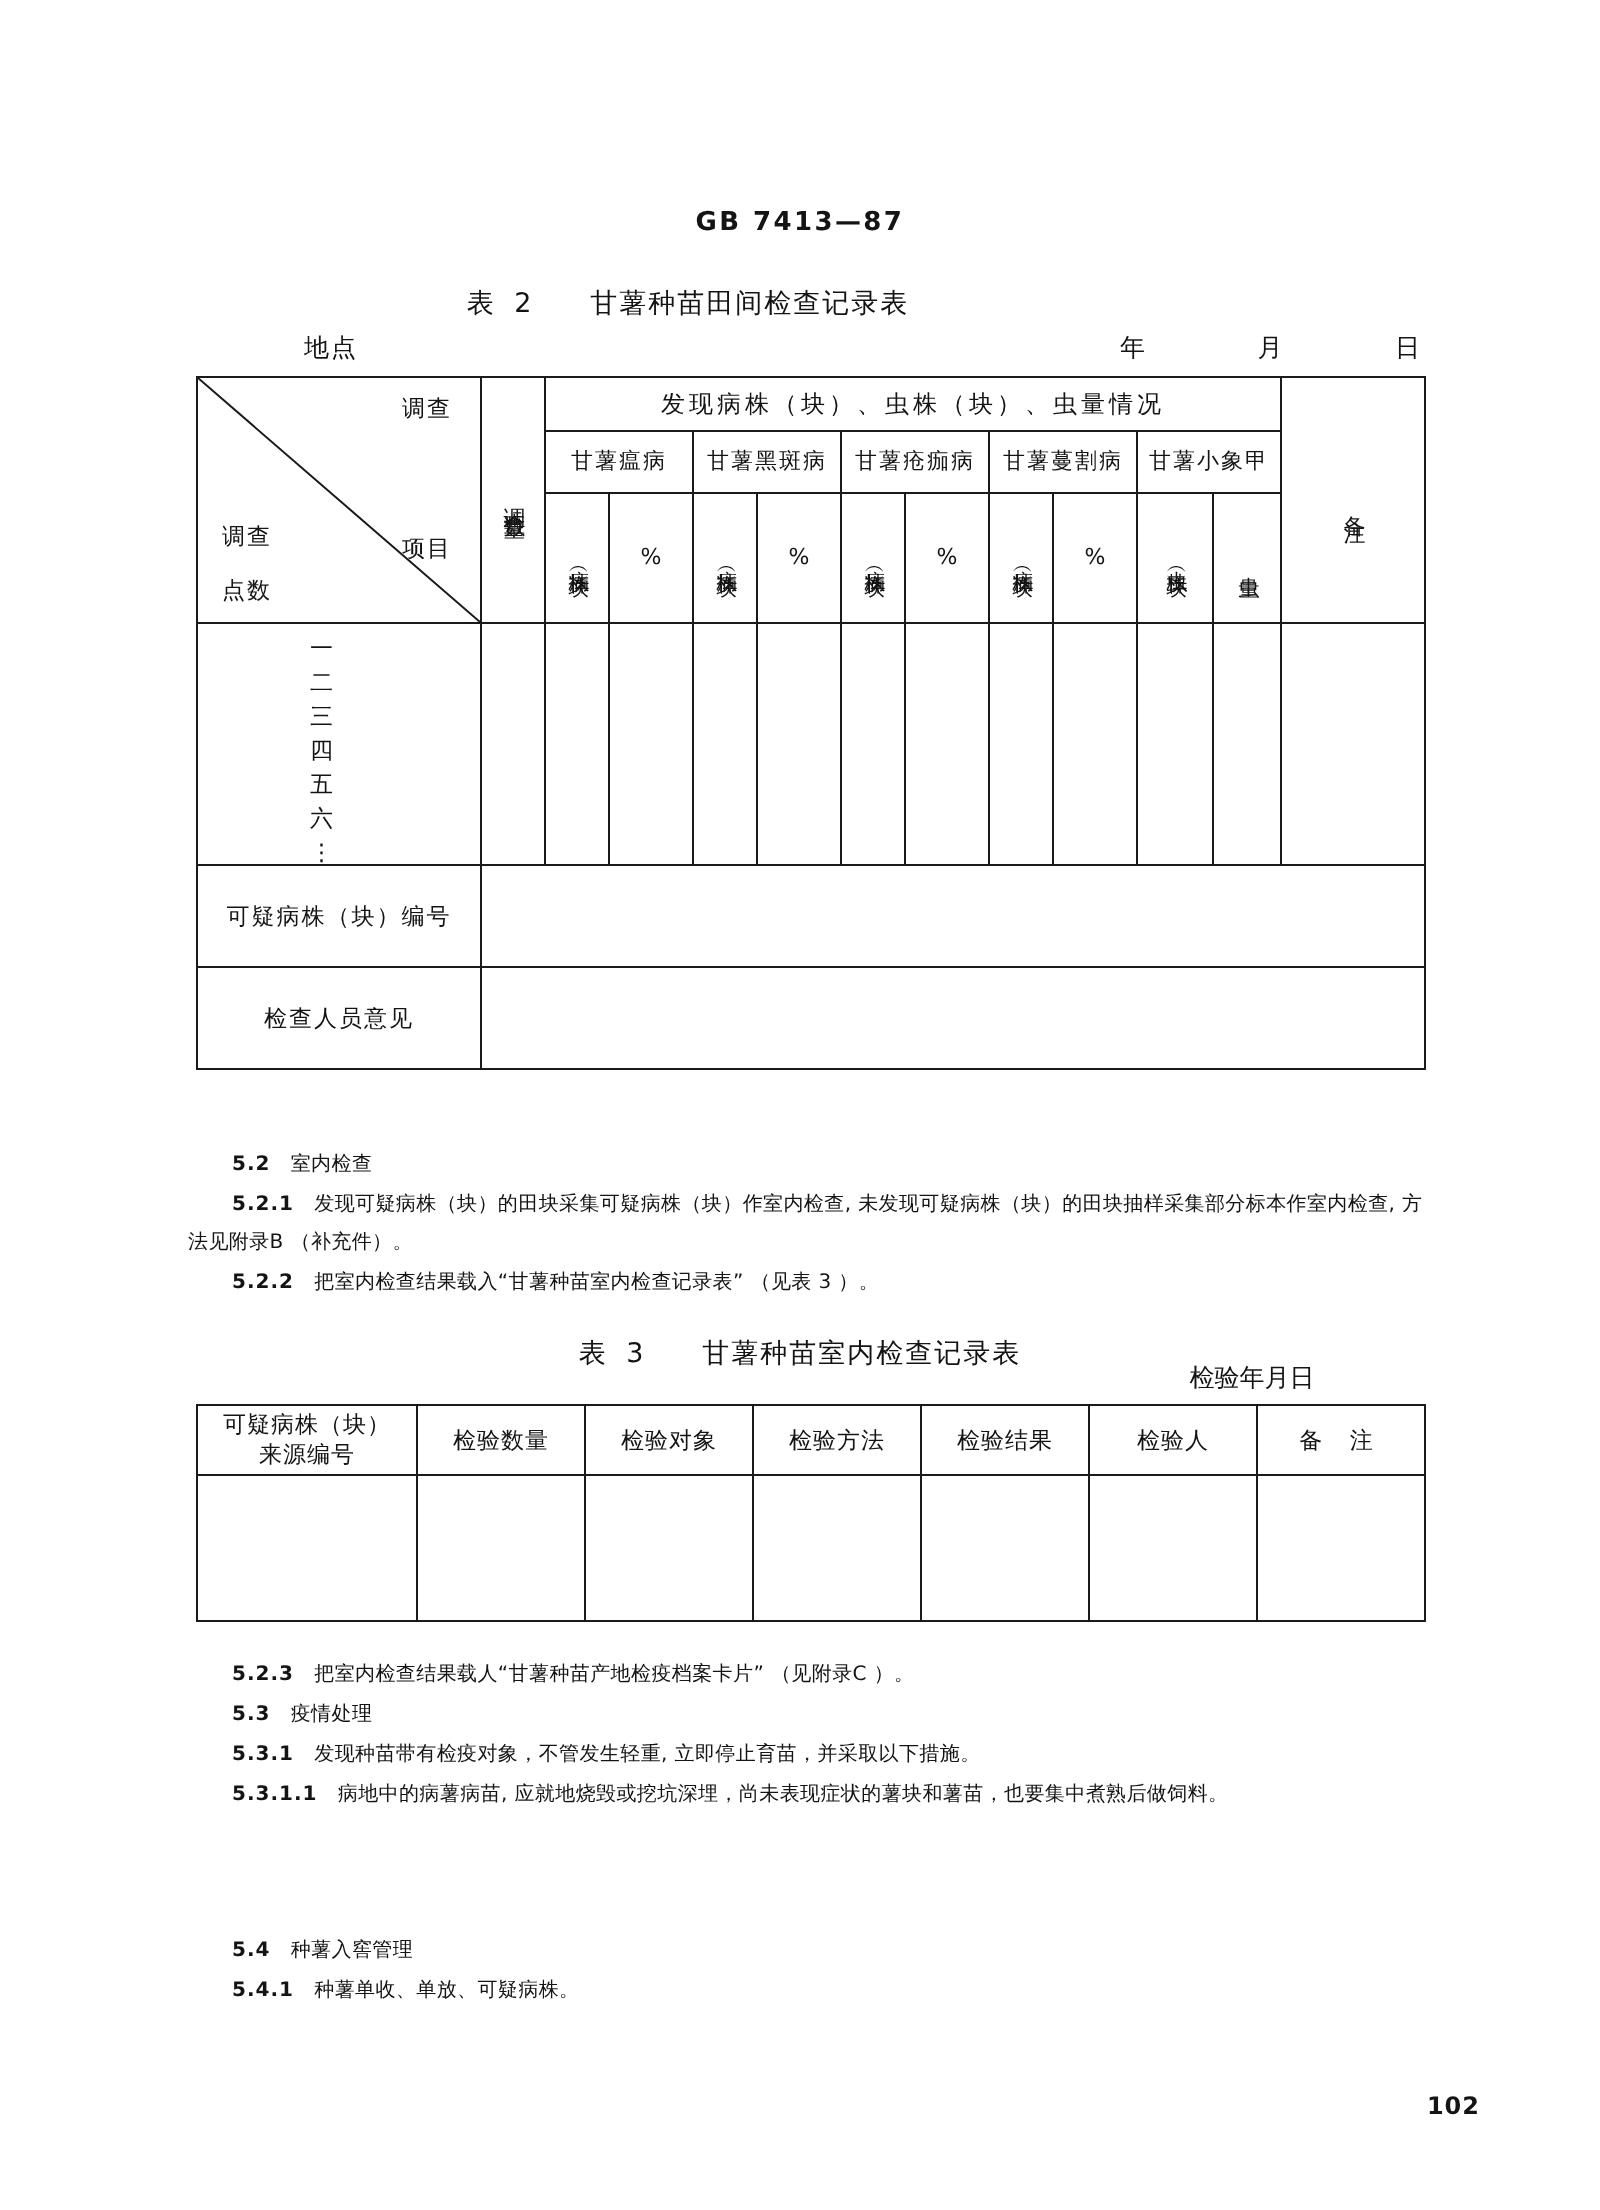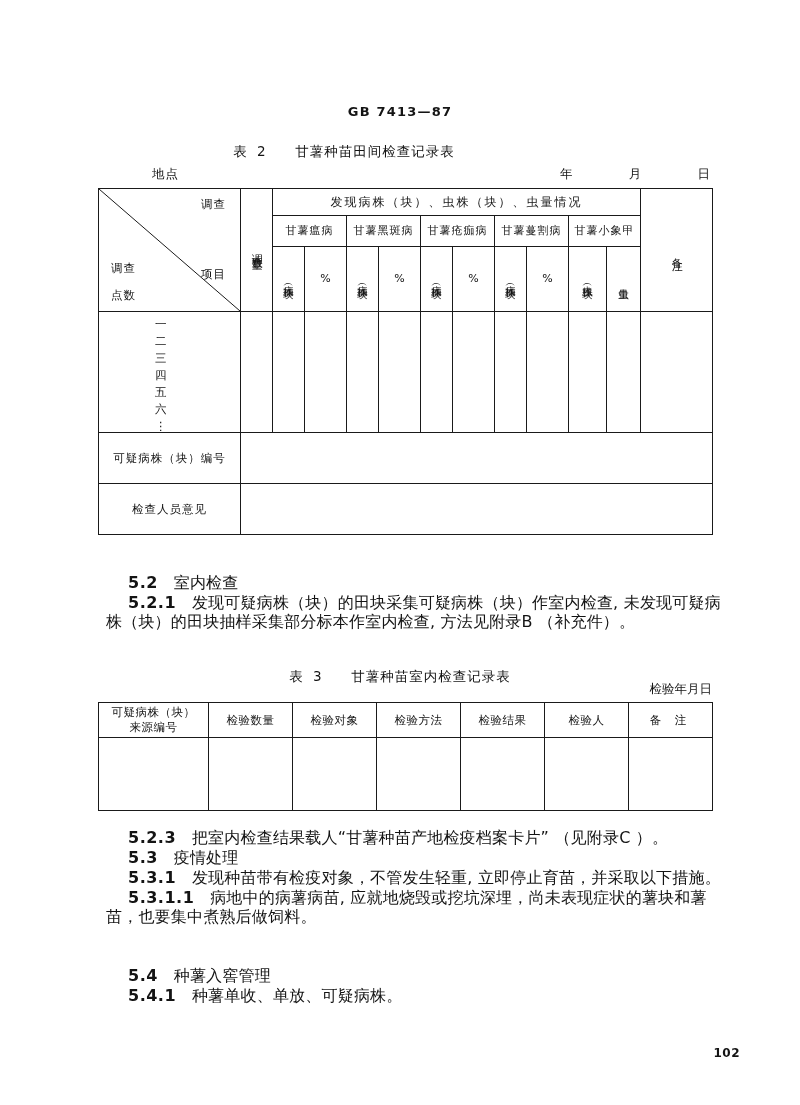--- a/index.html
+++ b/index.html
@@ -157,25 +157,25 @@
     top: 4px;
     font-size: 11.5px;
     line-height: 17px;
     text-align: left;
   }
   .r-note1, .r-note2 { height: 50px !important; letter-spacing: 1px; font-size: 11.5px; }
 
   
   .para {
     position: absolute;
-    font-size: 16px;
+    font-size: 10px;
     line-height: 19px;
     letter-spacing: 0.2px;
     width: 618px;
-    left: 106px;
+    left: 94px;
   }
   .para b, .para .num {
     font-weight: bold;
     letter-spacing: 0.5px;
   }
   .ind { text-indent: 22px; }
 
   
   .t3-title {
     position: absolute;
@@ -187,21 +187,21 @@
     letter-spacing: 1px;
   }
   .t3-title .tnum { letter-spacing: 3px; }
   .t3-date {
     position: absolute;
     top: 681px;
     left: 540px;
     width: 172px;
     font-size: 12.5px;
     display: flex;
-    justify-content: flex-end;
+    justify-content: center;
   }
   #table3 {
     left: 98px;
     top: 702px;
     width: 614px;
   }
   #table3 td { font-size: 11.5px; letter-spacing: 0.5px; }
   #table3 .h { height: 34px; line-height: 15px; }
   #table3 .b { height: 72px; }
   #table3 .bei { letter-spacing: 5px; }
@@ -341,20 +341,23 @@
       </table>
 
     <div class="para ind" style="top:573px;">
       <span class="num">5.2</span>&nbsp;&nbsp;&nbsp;<span>室内检查</span>
     </div>
 
     <div class="para ind" style="top:593px;">
       <span class="num">5.2.1</span>&nbsp;&nbsp;&nbsp;<span>发现可疑病株（块）的田块采集可疑病株（块）作室内检查, 未发现可疑病株（块）的田块抽样采集部分标本作室内检查, 方法见附录B （补充件）。</span>
     </div>
 
+    <div class="para ind" style="top:632px;">
+      <span class="num">5.2.2</span>&nbsp;&nbsp;&nbsp;<span>把室内检查结果载入“甘薯种苗室内检查记录表” （见表 3 ）。</span>
+    </div>
 
     <div class="t3-title">
       <span class="tnum">表 3</span>
       &nbsp;&nbsp;&nbsp;
       <span>甘薯种苗室内检查记录表</span>
     </div>
 
     <div class="t3-date">
       <span>检验</span>
       <span>年</span>

